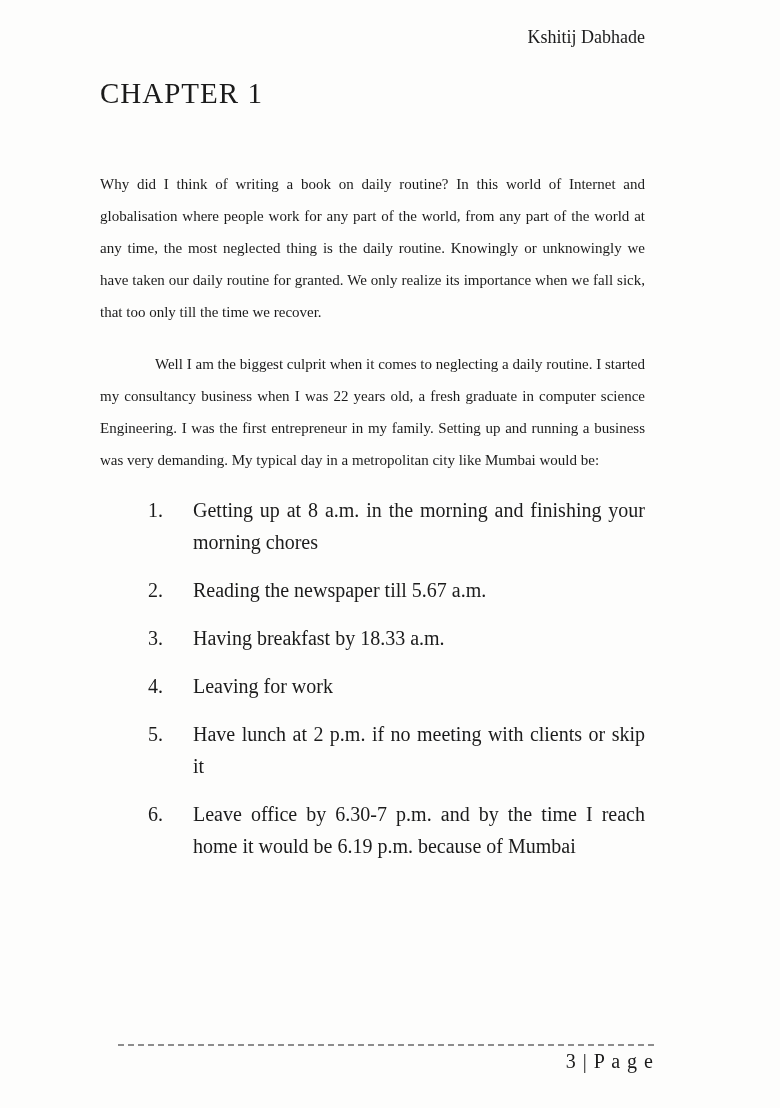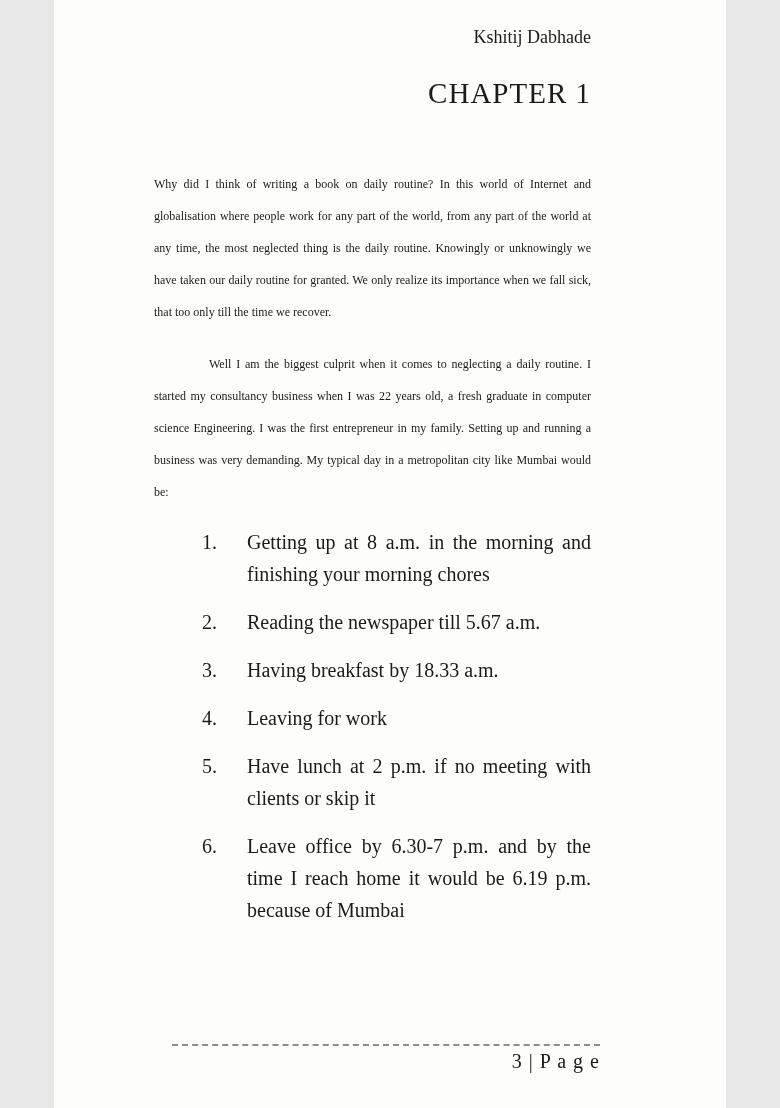--- a/index.html
+++ b/index.html
@@ -2,46 +2,46 @@
 <html><head>
 <meta charset="utf-8">
 <style>
   html, body {
     margin: 0;
     padding: 0;
     background: #e8e8e8;
   }
   .page {
     position: relative;
-    width: 672px;
+    width: 780px;
     height: 1108px;
     margin: 0 auto;
     background: #fdfdfc;
     color: #1b1b1b;
     font-family: "Liberation Serif", serif;
     box-sizing: border-box;
     padding: 26px 135px 0 100px;
     overflow: hidden;
   }
   .header {
     text-align: right;
     font-size: 18px;
     line-height: 22px;
   }
   .chapter-title {
     margin-top: 28px;
-    text-align: right;
+    text-align: left;
     font-size: 29px;
     line-height: 34px;
     letter-spacing: 1px;
     font-weight: 400;
   }
   .para {
     margin: 0;
-    font-size: 12px;
+    font-size: 15px;
     line-height: 32px;
     text-align: justify;
     text-justify: inter-word;
   }
   .para-1 { margin-top: 58px; }
   .para-2 { margin-top: 20px; text-indent: 55px; }
   .routine-list {
     margin-top: 18px;
     padding-left: 48px;
   }

